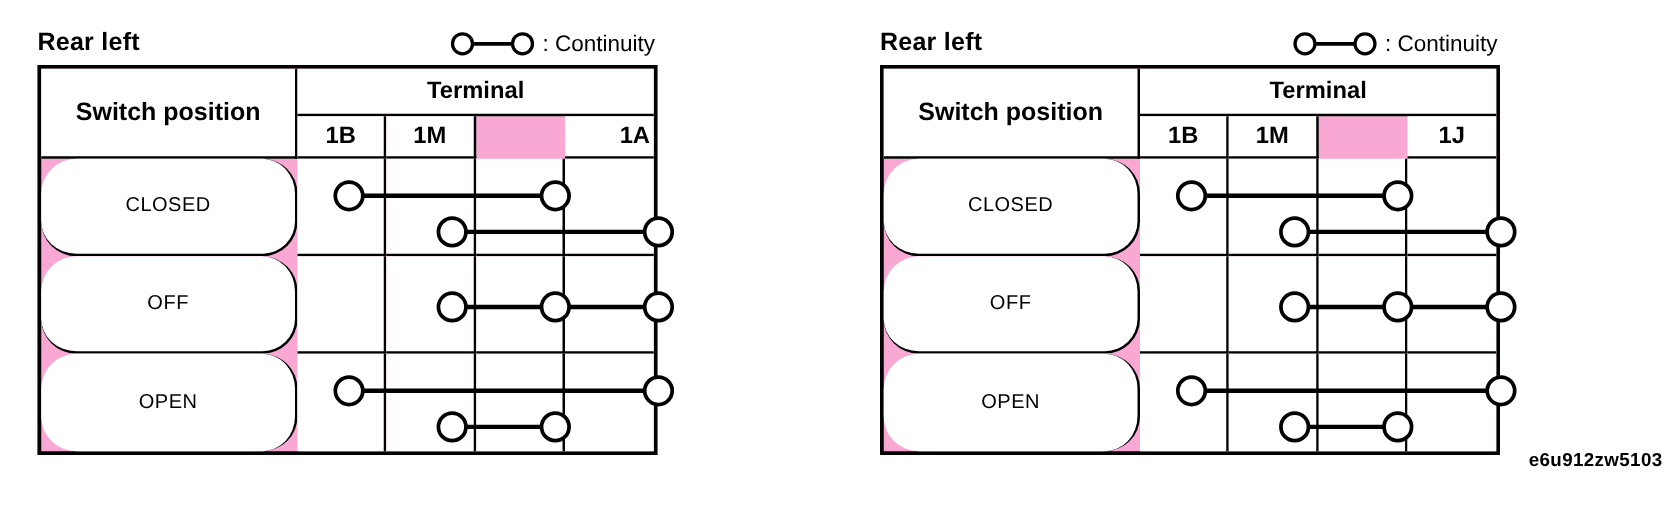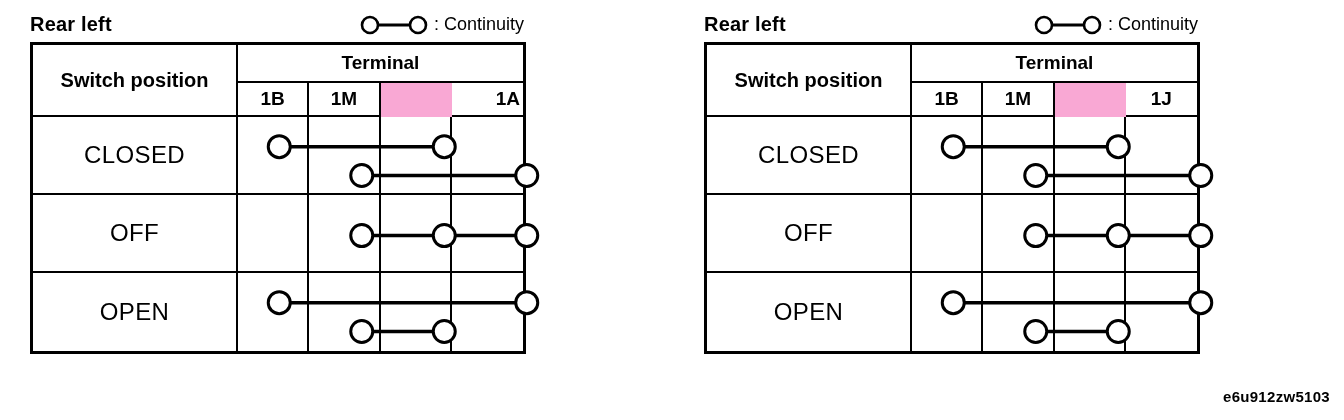--- a/index.html
+++ b/index.html
@@ -4,27 +4,27 @@
 <style>
   * { box-sizing: border-box; margin: 0; padding: 0; }
   html, body { background: #fff; }
   body {
     width: 1344px; height: 420px;
     font-family: "Liberation Sans", sans-serif;
     color: #000;
   }
   .page { position: relative; width: 1344px; height: 420px; background: #fff; overflow: hidden; }
 
-  .panel { position: absolute; top: 6px; width: 496px; }
+  .panel { position: absolute; top: 16px; width: 496px; }
   .panel-head {
     display: flex; justify-content: space-between; align-items: flex-end;
     height: 30px; margin-bottom: 6px; padding-right: 2px;
   }
   .title { font-size: 20px; font-weight: bold; letter-spacing: 0.2px; }
-  .legend { display: flex; gap: 5px; font-size: 18px; }
+  .legend { display: flex; align-items: center; gap: 5px; font-size: 18px; }
   .legend-glyph { display: block; }
   .legend-glyph .wire { stroke: #000; stroke-width: 3; }
   .legend-glyph .node { fill: #fff; stroke: #000; stroke-width: 2.6; }
 
   .ctable {
     position: relative;
     border: 3px solid #000;
     background: #f9a8d4;
     display: grid;
     grid-template-columns: 205px repeat(4, 1fr);
@@ -33,28 +33,28 @@
   .cell {
     display: flex; align-items: center; justify-content: center;
     border-right: 2px solid #000; border-bottom: 2px solid #000;
     background: #fff;
   }
   .nrb { border-right: none; }
   .nbb { border-bottom: none; text-align: center; }
   .swpos { grid-area: 1 / 1 / 3 / 2; font-weight: bold; font-size: 20px; }
   .term  { grid-area: 1 / 2 / 2 / 6; font-weight: bold; font-size: 19px; border-right: none; }
   .tlabel { font-weight: bold; font-size: 19px; }
-  .rlabel { font-size: 24px; letter-spacing: 0.4px; }
+  .rlabel { font-size: 16px; letter-spacing: 0.4px; border-radius: 28px; }
 
   svg.links { position: absolute; left: 205px; top: 72px; pointer-events: none; }
   .links .wire { stroke: #000; stroke-width: 3.5; }
   .links .node { fill: #fff; stroke: #000; stroke-width: 3; }
 
   .figcode {
-    position: absolute; top: 388px; right: 14px;
+    position: absolute; top: 360px; right: 14px;
     font-size: 15px; font-weight: bold; letter-spacing: 0.3px;
   }
 </style>
 </head>
 <body>
 
 <div class="page" id="page">
 
   <div class="figcode">e6u912zw5103</div>
 

